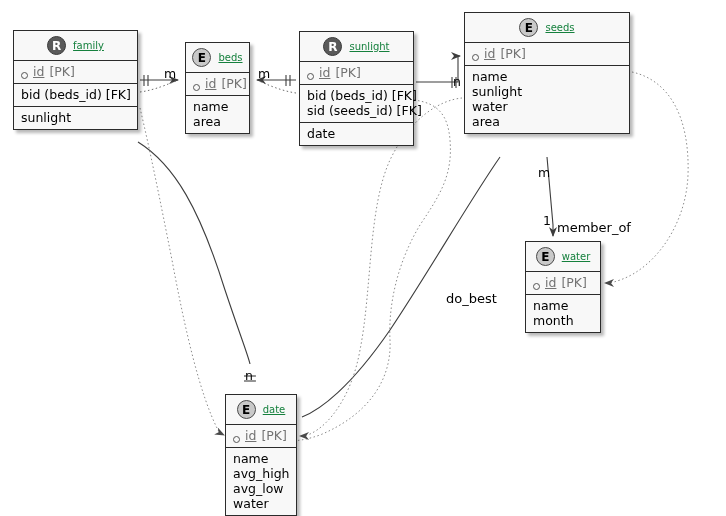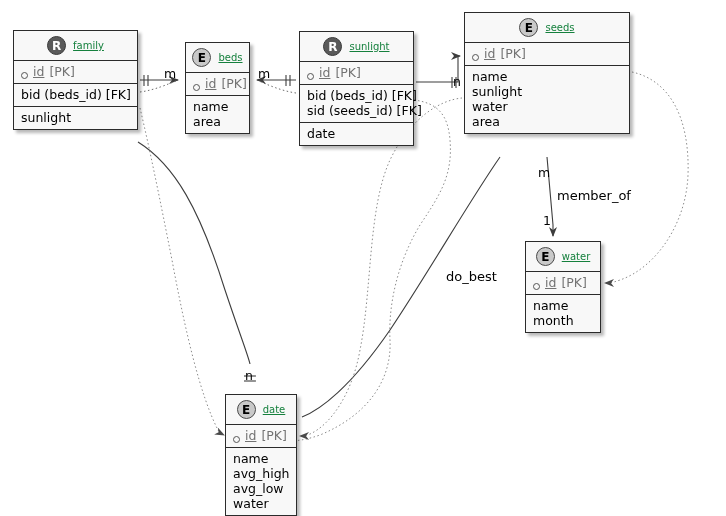--- a/index.html
+++ b/index.html
@@ -117,20 +117,21 @@
     color: #000000;
     white-space: nowrap;
     z-index: 6;
   }
   .rel-label {
     position: absolute;
     font-size: 13px;
     color: #000000;
     white-space: nowrap;
     z-index: 6;
+    margin-top: 32px;
   }
 </style>
 </head>
 <body>
 
 <svg id="diagram" viewBox="0 0 726 516" xmlns="http://www.w3.org/2000/svg">
   <defs>
     <marker id="arrowSolid" markerWidth="11" markerHeight="11" refX="9" refY="4" orient="auto" markerUnits="userSpaceOnUse">
       <path d="M0,0 L10,4 L0,8 L3,4 Z" fill="#3d3d3d"></path>
     </marker>
@@ -308,20 +309,20 @@
       <div class="ent-section">
         <div class="plain-field">name</div>
         <div class="plain-field">avg_high</div>
         <div class="plain-field">avg_low</div>
         <div class="plain-field">water</div>
       </div>
     </div>
   </div>
 <div id="label-layer">
     <div class="rel-label" style="left: 557px; top: 188px;">member_of</div>
-    <div class="rel-label" style="left: 446px; top: 269px;">do_best</div>
+    <div class="rel-label" style="left: 446px; top: 259px;">do_best</div>
     <div class="edge-label" style="left: 164px; top: 66px;">m</div>
     <div class="edge-label" style="left: 258px; top: 66px;">m</div>
     <div class="edge-label" style="left: 453px; top: 74px;">n</div>
     <div class="edge-label" style="left: 245px; top: 368px;">n</div>
     <div class="edge-label" style="left: 538px; top: 165px;">m</div>
     <div class="edge-label" style="left: 543px; top: 213px;">1</div>
   </div>
 
 </body></html>

